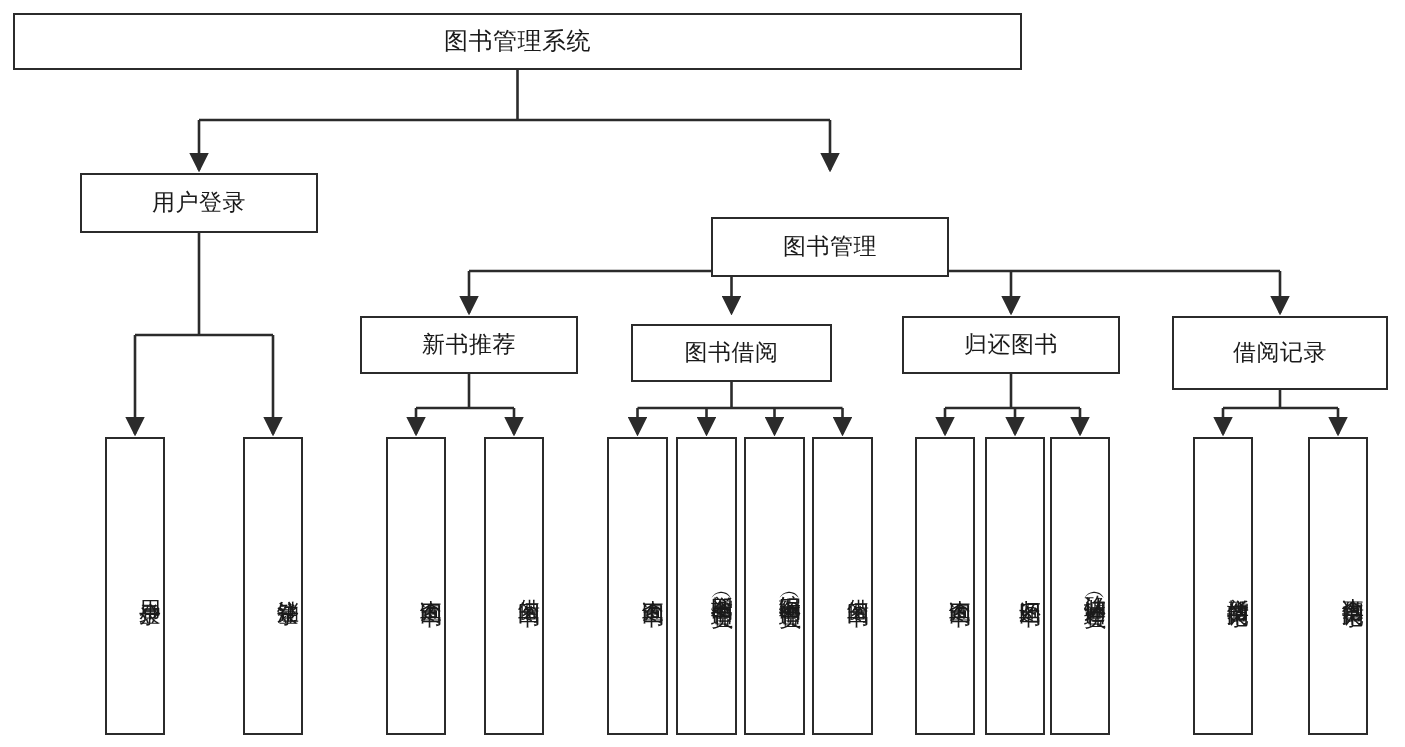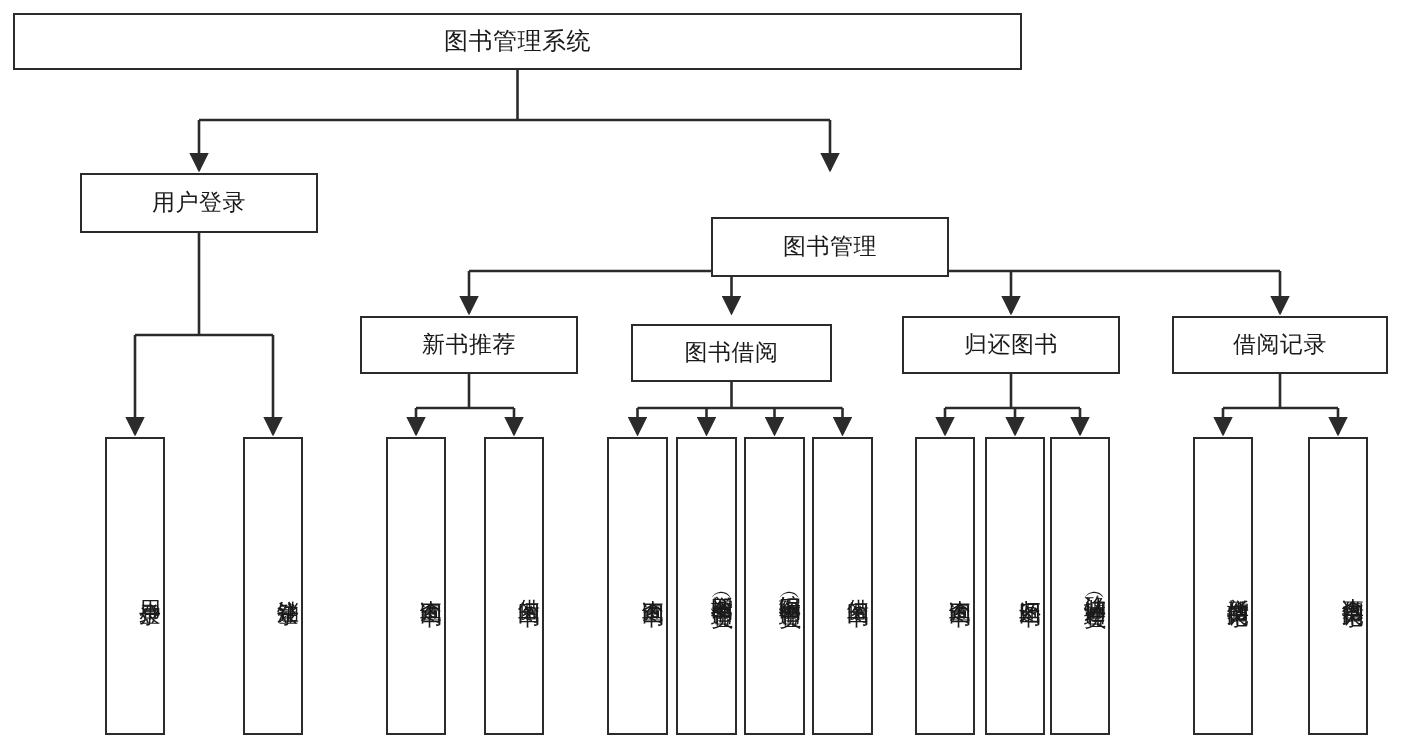--- a/index.html
+++ b/index.html
@@ -125,21 +125,21 @@
       </div>
       <div class="node h" style="left: 360px; top: 316px; width: 218px; height: 58px;">
         <span>新书推荐</span>
       </div>
       <div class="node h" style="left: 631px; top: 316px; width: 201px; height: 58px; margin-top: 8px;">
         <span>图书借阅</span>
       </div>
       <div class="node h" style="left: 902px; top: 316px; width: 218px; height: 58px;">
         <span>归还图书</span>
       </div>
-      <div class="node h" style="left: 1172px; top: 316px; width: 216px; height: 58px;">
+      <div class="node h" style="left: 1172px; top: 316px; width: 216px; height: 74px;">
         <span>借阅记录</span>
       </div>
       <div class="node v" style="left: 105px; top: 437px; width: 60px; height: 298px;">
         <span class="vtext">用户登录</span>
       </div>
       <div class="node v" style="left: 243px; top: 437px; width: 60px; height: 298px;">
         <span class="vtext">注销登录</span>
       </div>
       <div class="node v" style="left: 386px; top: 437px; width: 60px; height: 298px;">
         <span class="vtext">查询图书</span>

